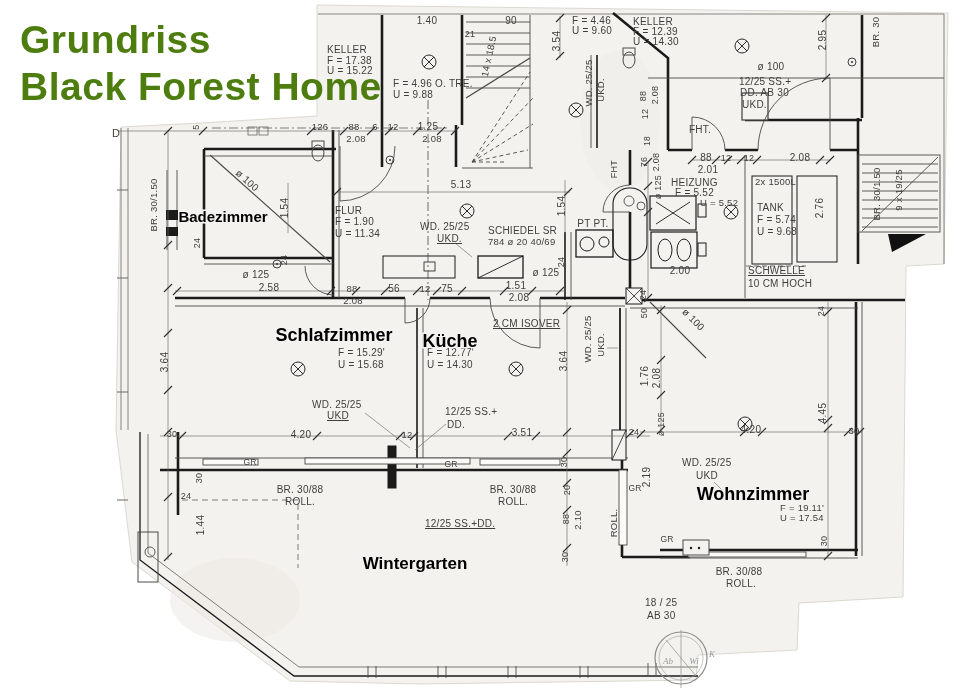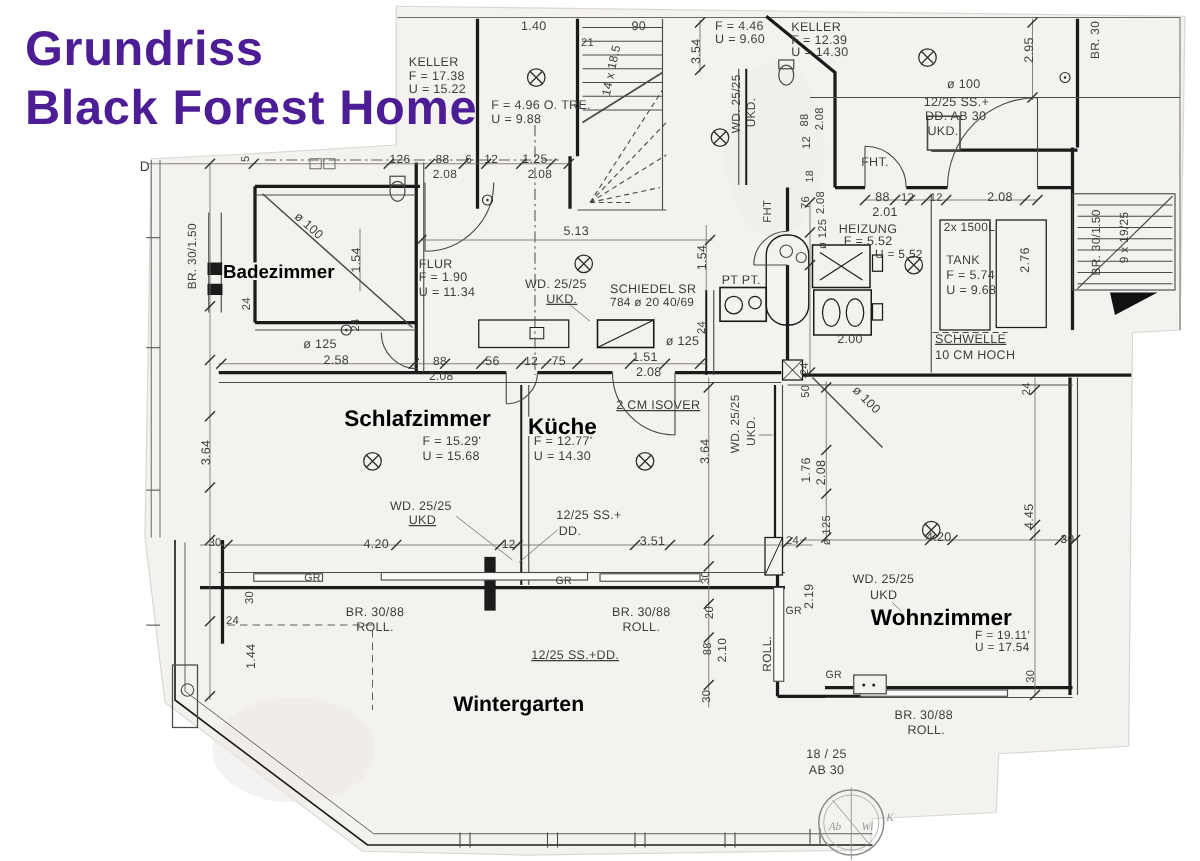--- a/index.html
+++ b/index.html
@@ -1,18 +1,18 @@
 <!DOCTYPE html>
 <html><head>
 <meta charset="utf-8">
 <style>
   html,body{margin:0;padding:0;background:#ffffff;}
   .canvas{position:relative;width:960px;height:689px;background:#ffffff;overflow:hidden;
           font-family:"Liberation Sans",sans-serif;}
-  .title-block{position:absolute;left:20px;top:16px;z-index:5;color:#4c1d95;
+  .title-block{position:absolute;left:20px;top:16px;z-index:5;color:#4d7c0f;
                font-weight:bold;font-size:39px;line-height:47px;letter-spacing:.5px;}
   svg{position:absolute;left:0;top:0;}
   .dim{font-family:"Liberation Sans",sans-serif;fill:#3f3e3c;letter-spacing:.25px;}
   .room{font-family:"Liberation Sans",sans-serif;font-weight:bold;fill:#000;
         paint-order:stroke;stroke:#f4f2ee;stroke-width:3px;}
   .faint{font-family:"Liberation Serif",serif;font-style:italic;fill:#9a9a9a;}
   .wall{stroke:#1b1b1b;fill:none;}
   .thin{stroke:#4a4a48;fill:none;}
   .dimline{stroke:#6b6a66;fill:none;}
 </style>

